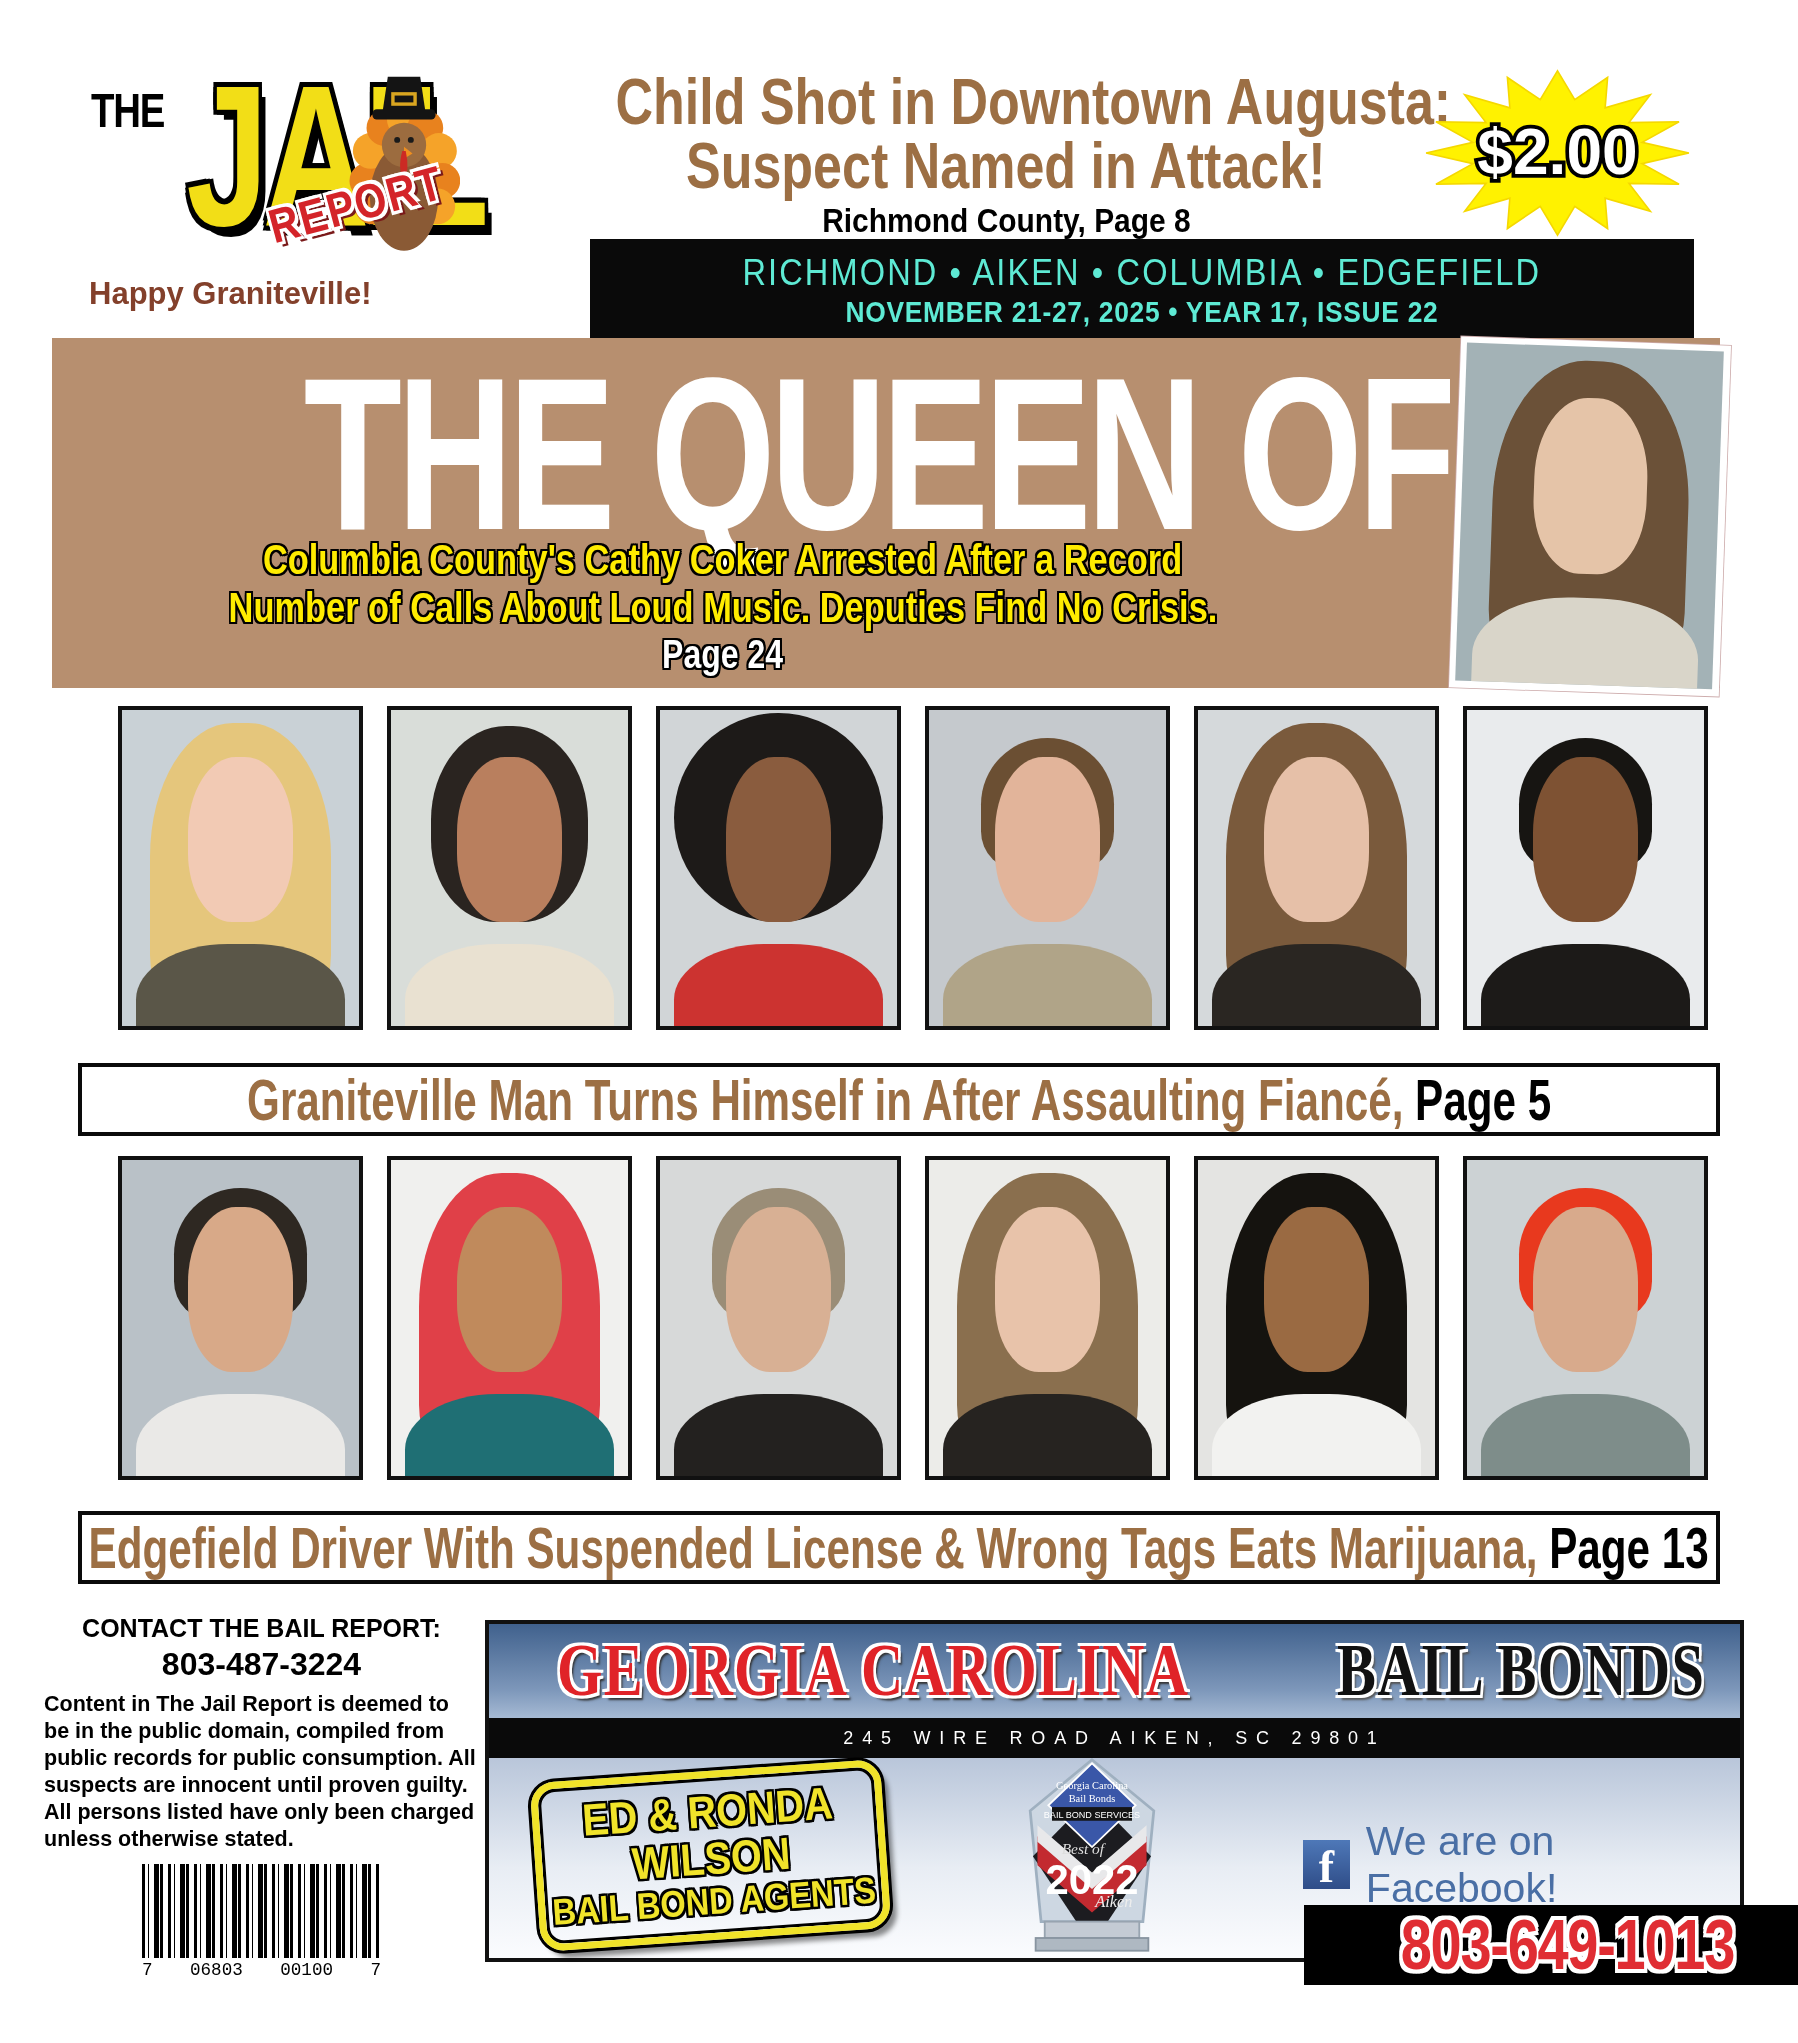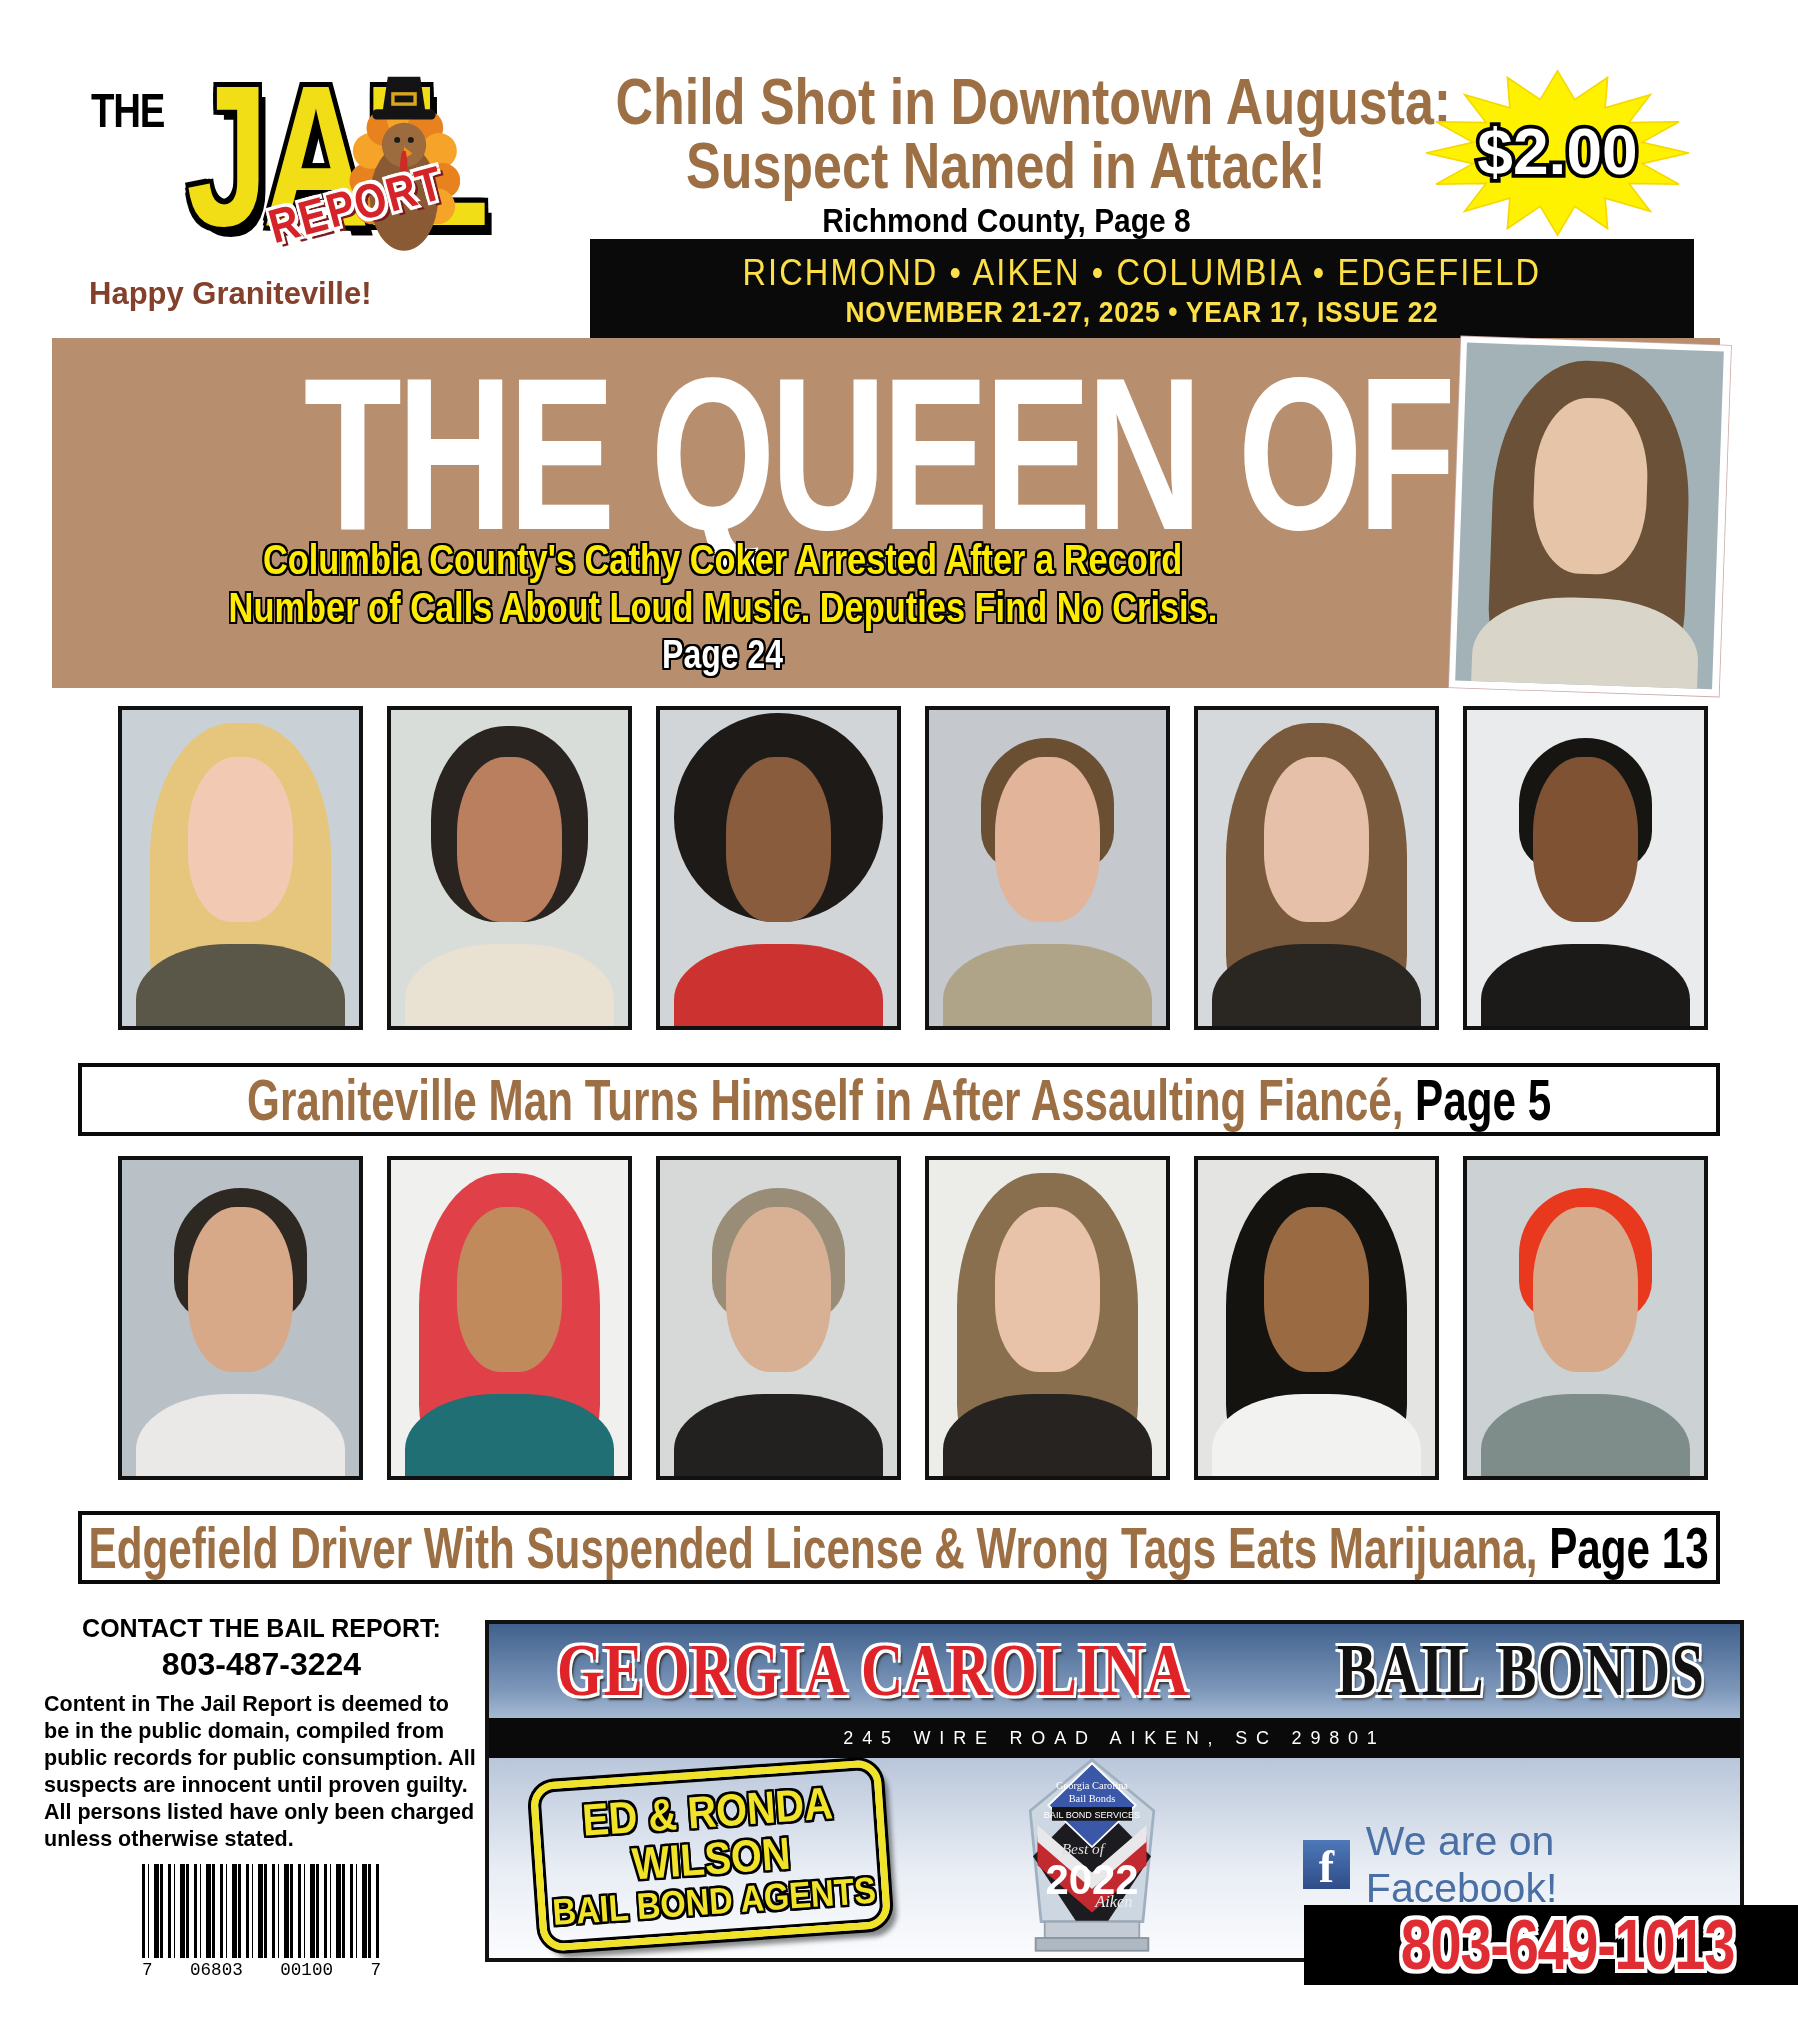--- a/index.html
+++ b/index.html
@@ -23,21 +23,21 @@
              text-shadow:-3.2px -3.2px 0 #fff,3.2px -3.2px 0 #fff,-3.2px 3.2px 0 #fff,3.2px 3.2px 0 #fff,5.6px 5.6px 0 #7a1a1a;}
   .greeting{left:89px;top:276px;font-size:31px;font-weight:bold;color:#83402b;}
 
   .headline{left:511px;top:70px;width:990px;}
   .headline .l{font-size:65px;line-height:64px;font-weight:bold;color:#9c6f44;}
   .headline .sub{font-size:34px;font-weight:bold;color:#000;margin-top:3.2px;}
 
   .burst{left:1422px;top:65px;width:271px;height:176px;}
   .burst svg{width:100%;height:100%;}
 
-  .counties{left:590px;top:239px;width:1104px;height:103px;background:#0a0a0a;color:#fde047;
+  .counties{left:590px;top:239px;width:1104px;height:103px;background:#0a0a0a;color:#5eead4;
             display:flex;flex-direction:column;justify-content:center;align-items:center;}
   .counties .c1{font-size:37px;letter-spacing:2.4px;}
   .counties .c2{font-size:30px;font-weight:bold;letter-spacing:0.8px;margin-top:1.6px;}
 
   
   .feature{left:52px;top:338px;width:1668px;height:350px;background:#b78f6f;}
   .queen-title{left:0;top:-8px;width:1277px;text-align:center;color:#fff;
                font-size:217px;font-weight:bold;letter-spacing:-6.4px;}
   .feature .s1{left:0;top:197px;width:1341px;text-align:center;font-size:43px;font-weight:bold;color:#ffec00;}
   .feature .s2{left:0;top:245px;width:1341px;text-align:center;font-size:43px;font-weight:bold;color:#ffec00;}

